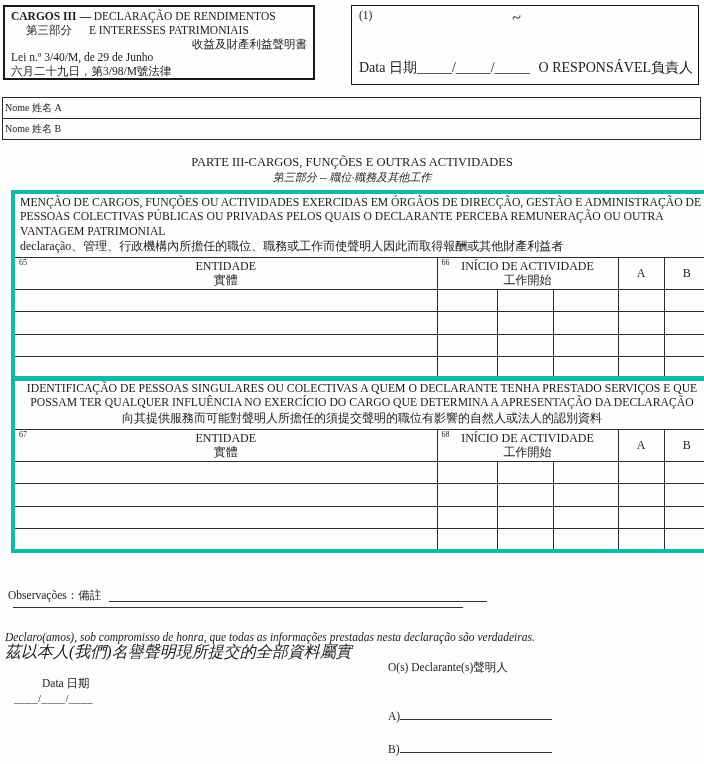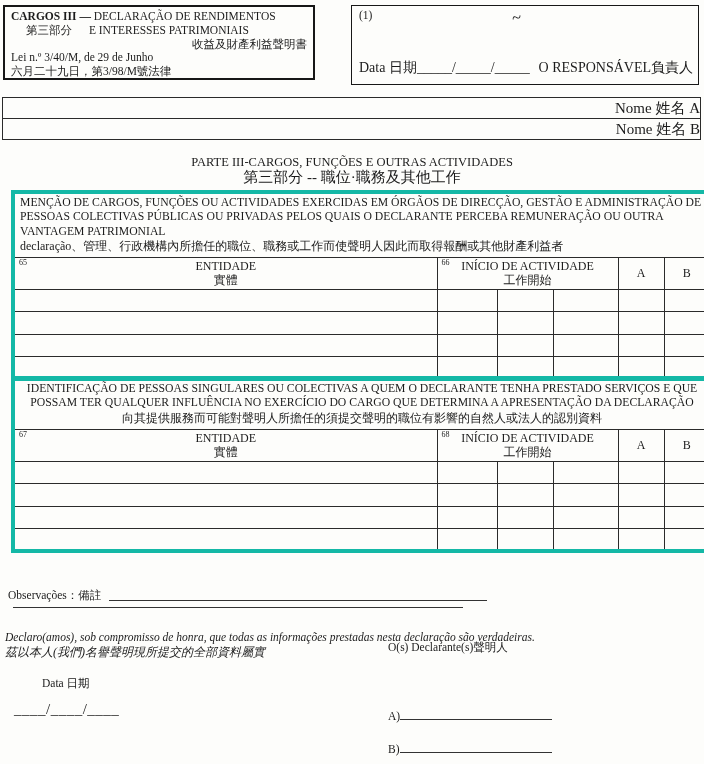--- a/index.html
+++ b/index.html
@@ -37,30 +37,30 @@
     font-size: 14px; white-space: nowrap;
   }
 
   
   .name-table {
     position: absolute; top: 97px; left: 2px; width: 699px;
     border-collapse: collapse;
   }
   .name-table td {
     border: 1.2px solid #2a2a2a; height: 21px;
-    font-size: 15px; padding-left: 2px; vertical-align: middle; text-align: right;
+    font-size: 10px; padding-left: 2px; vertical-align: middle;
   }
 
   
   .section-title {
     position: absolute; top: 155px; left: 0; width: 704px;
     text-align: center; line-height: 15px;
   }
   .section-title .pt { font-size: 12.5px; }
-  .section-title .cn { font-size: 15px; }
+  .section-title .cn { font-size: 11px; font-style: italic; }
 
   
   .main-table {
     position: absolute; left: 2px; width: 700px;
     border-collapse: collapse; table-layout: fixed;
     border: 4px solid #14b8a6;
     margin-left: 9px;
   }
   .main-table td { border: 1px solid #2b2b2b; }
   .t1 { top: 190px; }
@@ -76,40 +76,40 @@
     font-size: 12px; line-height: 14px; height: 30px; padding: 1px 0 2px 0;
   }
   .field-num {
     position: absolute; top: 0px; left: 4px; font-size: 8px; line-height: 9px;
   }
   .data-row td { height: 22.5px; }
 
   
   .observations {
     position: absolute; top: 588px; left: 8px;
-    display: flex; align-items: flex-start; font-size: 11.5px; white-space: nowrap;
+    display: flex; align-items: center; font-size: 11.5px; white-space: nowrap;
   }
   .obs-line1 {
     display: inline-block; width: 378px; height: 13px;
     border-bottom: 1.2px solid #333; margin-left: 8px;
   }
   .obs-line2 {
     position: absolute; top: 607px; left: 13px; width: 450px; height: 1px;
     border-bottom: 1.4px solid #333;
   }
 
   
   .declaration { position: absolute; top: 630px; left: 5px; font-style: italic; }
   .declaration .pt { font-size: 11.5px; line-height: 14px; }
-  .declaration .cn { font-size: 12px; line-height: 16px; }
+  .declaration .cn { font-size: 16px; line-height: 16px; }
 
   
   .foot-date-label { position: absolute; top: 676px; left: 42px; font-size: 11.5px; }
-  .foot-date-blanks { position: absolute; top: 692px; left: 14px; font-size: 15px; letter-spacing: 0.5px; margin-top: 9px; }
-  .foot-declarants { position: absolute; top: 640px; left: 388px; font-size: 11.5px; }
+  .foot-date-blanks { position: absolute; top: 692px; left: 14px; font-size: 11px; letter-spacing: 0.5px; }
+  .foot-declarants { position: absolute; top: 660px; left: 388px; font-size: 11.5px; }
   .sig-row { position: absolute; left: 388px; font-size: 11.5px; display: flex; align-items: baseline; }
   .sig-a { top: 708px; }
   .sig-b { top: 741px; }
   .sig-line {
     display: inline-block; width: 152px; height: 12px;
     border-bottom: 1.2px solid #333;
   }
 </style>
 </head>
 <body>

